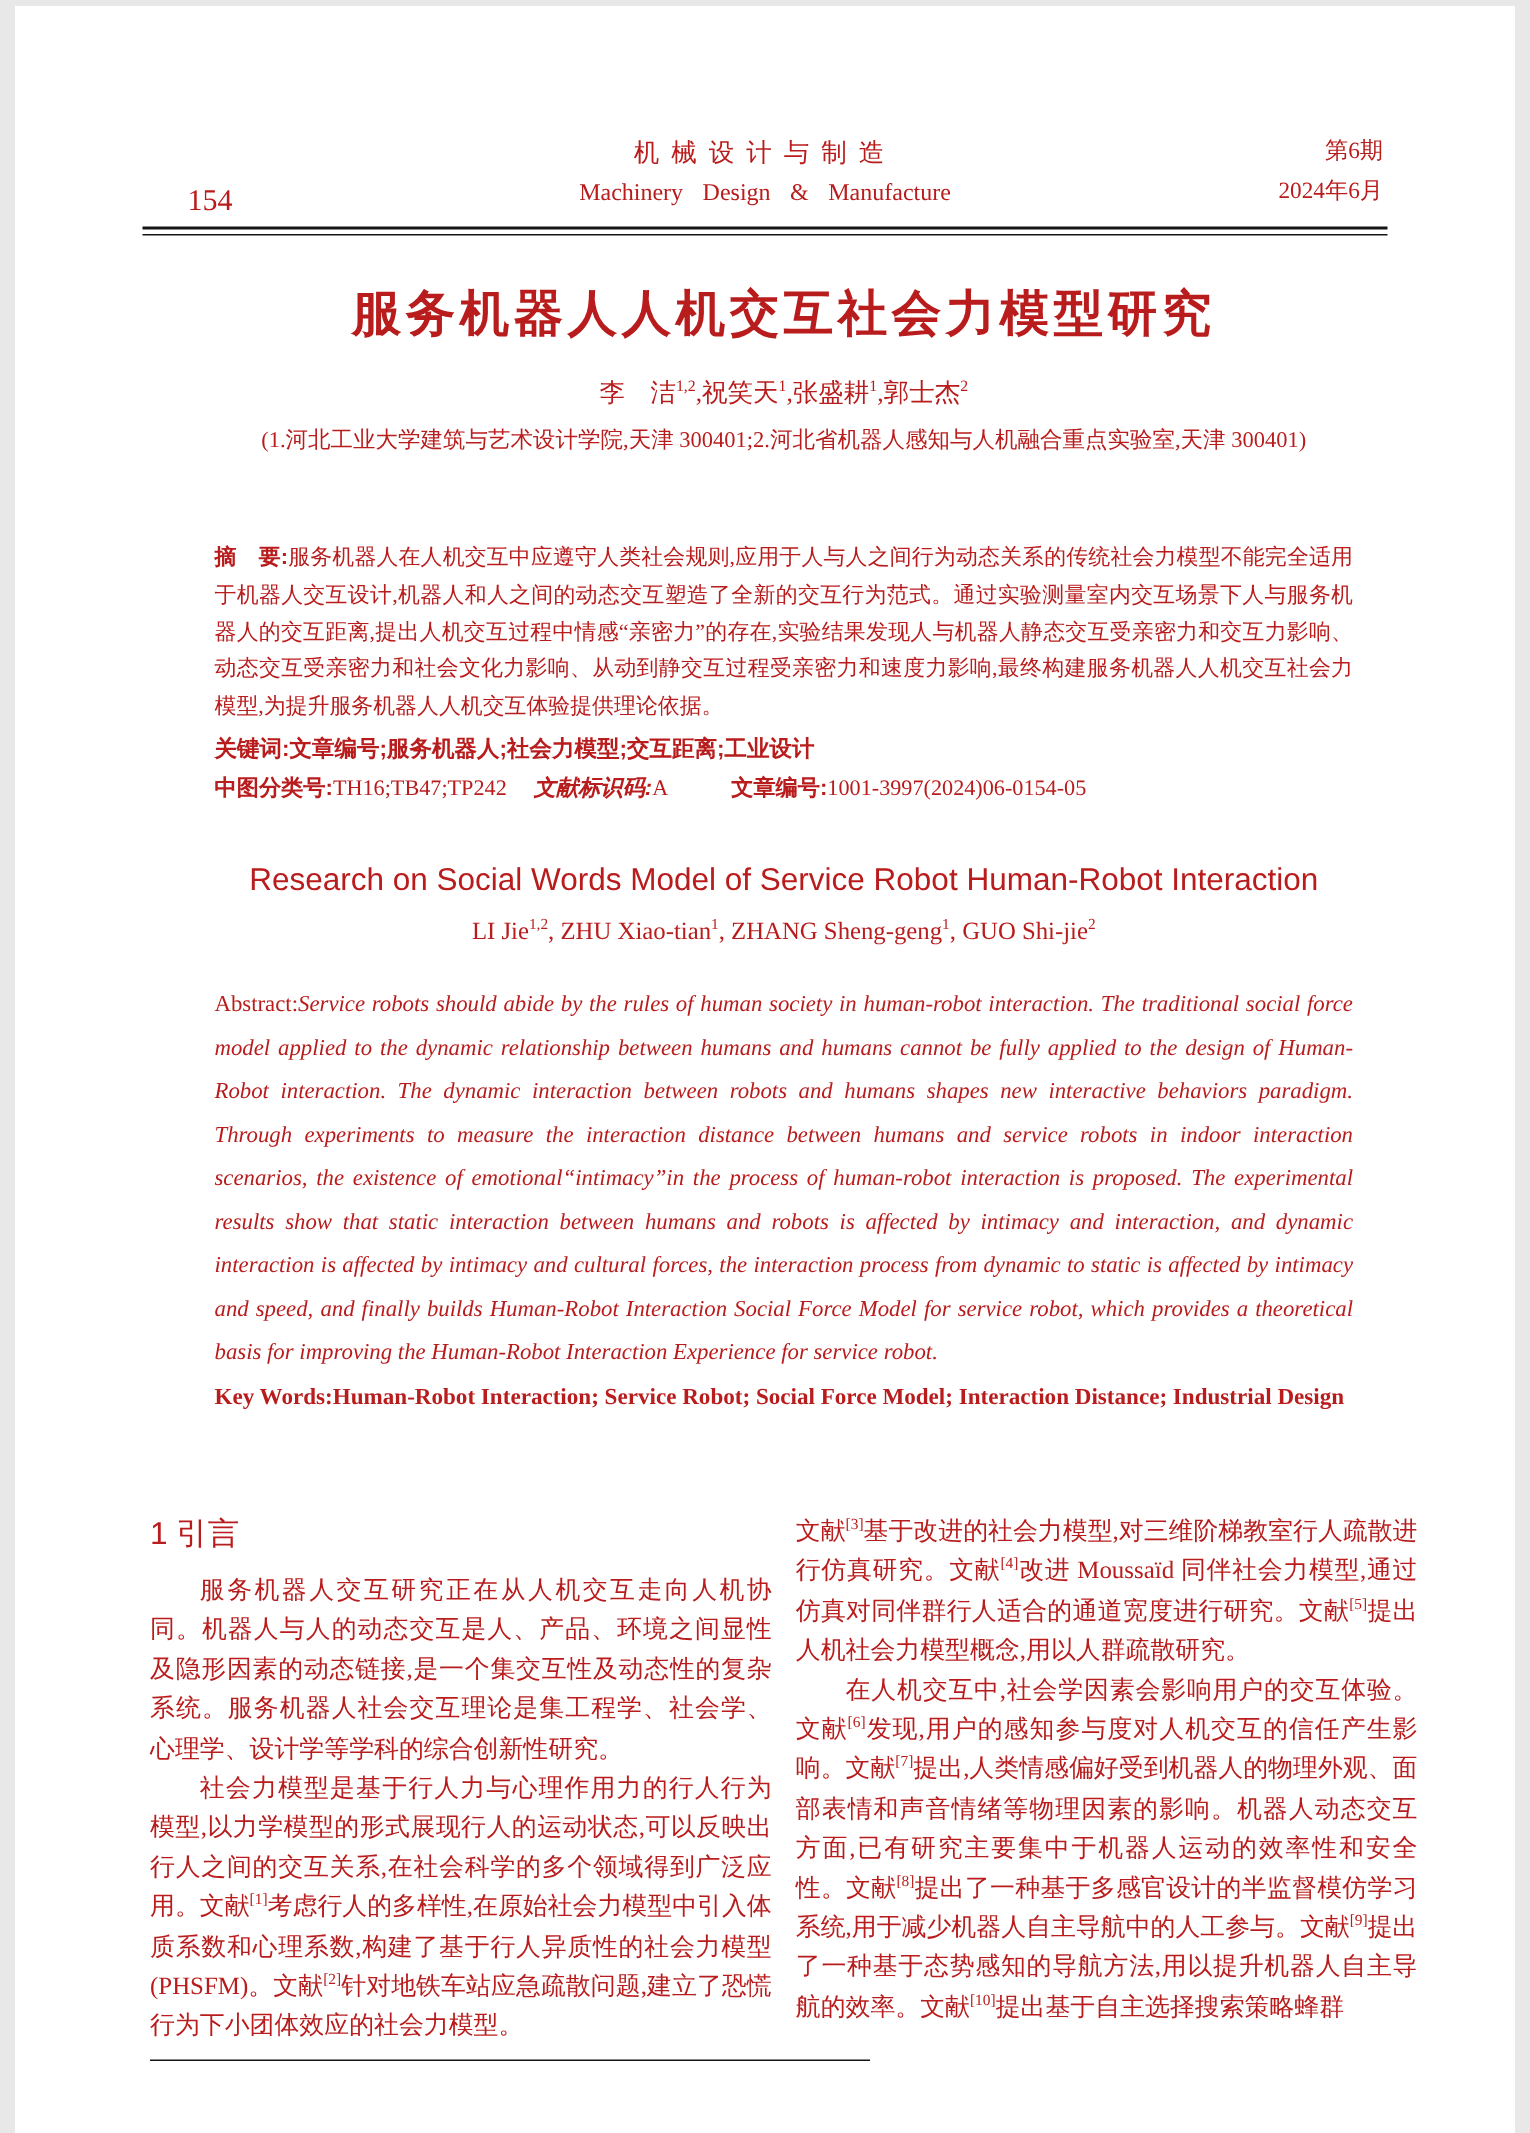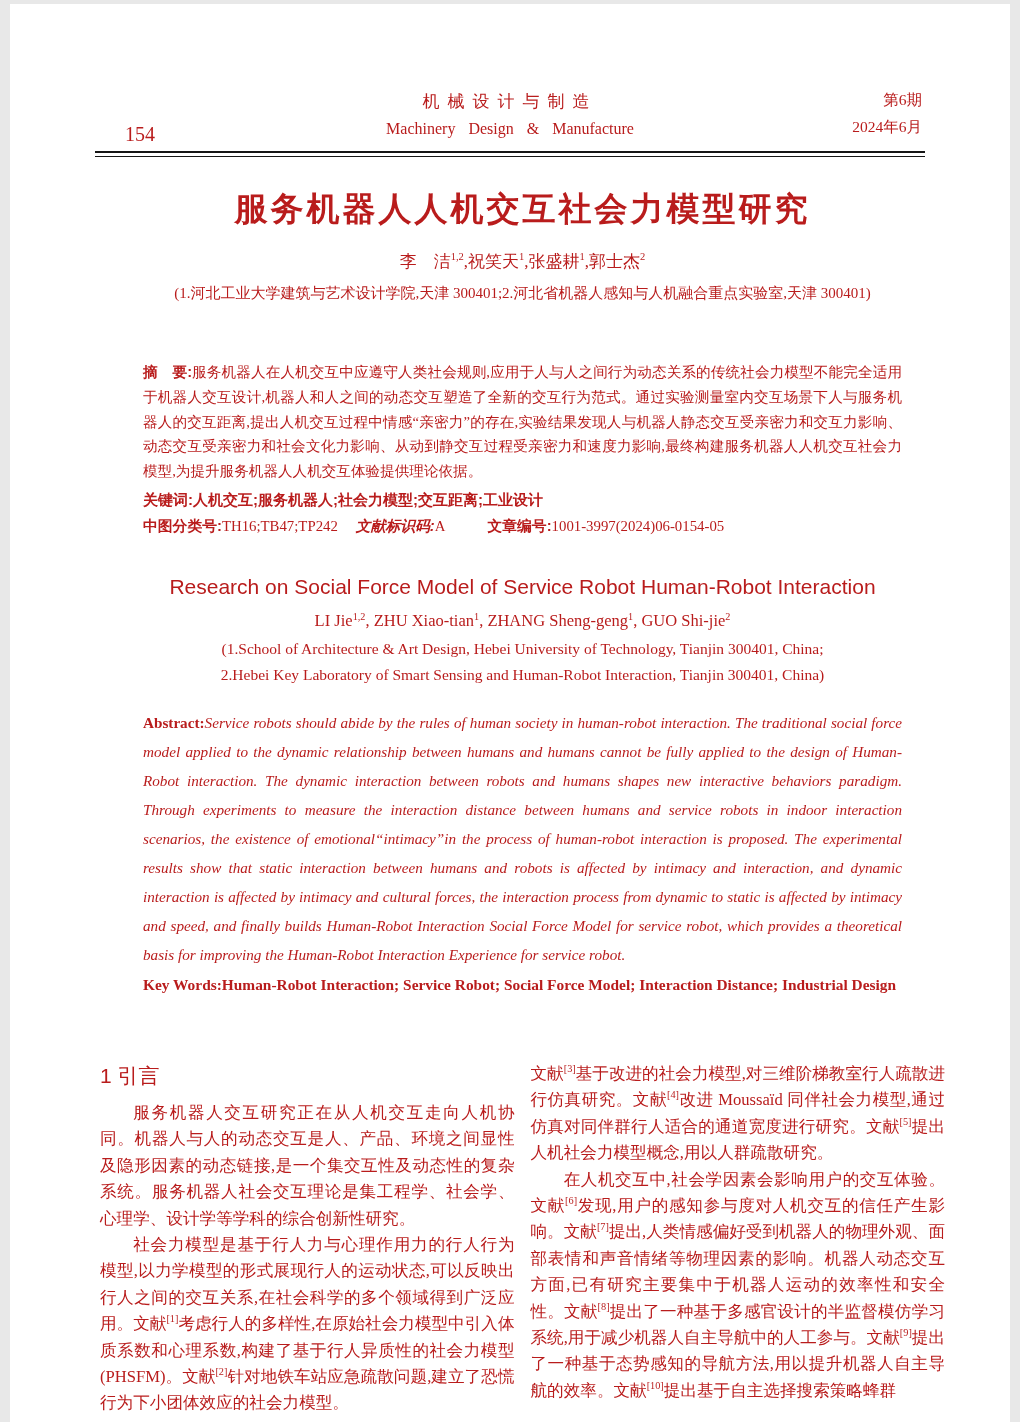--- a/index.html
+++ b/index.html
@@ -44,21 +44,21 @@
   
   .title-en{margin-top:36px;text-align:center;font-size:21px;
     font-family:"Liberation Sans","DejaVu Sans",sans-serif;}
   .authors-en{margin-top:12px;text-align:center;font-size:16.5px;}
   .affil-en{margin-top:9px;text-align:center;font-size:15.5px;}
   .affil-en div{margin-bottom:8px;}
 
   
   .abs-en{margin:24px 43px 0 43px;font-size:15.2px;line-height:29px;text-align:justify;
     font-style:italic;}
-  .abs-en .lbl{font-style:normal;font-weight:bold;}
+  .abs-en .lbl{font-style:normal;font-weight:normal;}
   .kw-en{margin:1px 43px 0 43px;font-size:15.4px;line-height:29px;font-weight:bold;}
 
   
   .columns{margin-top:62px;display:flex;gap:16px;}
   .col{width:414.5px;font-size:16.6px;line-height:26.4px;text-align:justify;}
   .sec-heading{font-family:"Liberation Sans","DejaVu Sans",sans-serif;
     font-size:21px;font-weight:500;margin:0 0 9px 0;line-height:30px;}
   .col p{margin:0;}
   .col p.indent{text-indent:2em;}
 
@@ -85,30 +85,26 @@
   <div class="header-rule"></div>
 
   <div class="content">
 
     <div class="title-zh">服务机器人人机交互社会力模型研究</div>
     <div class="authors-zh">李　洁<sup>1,2</sup>,祝笑天<sup>1</sup>,张盛耕<sup>1</sup>,郭士杰<sup>2</sup></div>
     <div class="affil-zh">(1.河北工业大学建筑与艺术设计学院,天津 300401;2.河北省机器人感知与人机融合重点实验室,天津 300401)</div>
 
     <div class="abs-zh"><span class="lbl">摘　要:</span><span>服务机器人在人机交互中应遵守人类社会规则,应用于人与人之间行为动态关系的传统社会力模型不能完全适用于机器人交互设计,机器人和人之间的动态交互塑造了全新的交互行为范式。通过实验测量室内交互场景下人与服务机器人的交互距离,提出人机交互过程中情感“亲密力”的存在,实验结果发现人与机器人静态交互受亲密力和交互力影响、动态交互受亲密力和社会文化力影响、从动到静交互过程受亲密力和速度力影响,最终构建服务机器人人机交互社会力模型,为提升服务机器人人机交互体验提供理论依据。</span></div>
 
-    <div class="kw-zh"><span>关键词:</span><span>人机交互;服务机器人;社会力模型;交互距离;工业设计</span></div>
+    <div class="kw-zh"><span>关键词:</span><span>文章编号;服务机器人;社会力模型;交互距离;工业设计</span></div>
 
     <div class="clc-line"><span class="lbl">中图分类号:</span><span>TH16;TB47;TP242</span><span class="lbl gap1">文献标识码:</span><span>A</span><span class="lbl gap2">文章编号:</span><span>1001-3997(2024)06-0154-05</span></div>
 
-    <div class="title-en">Research on Social Force Model of Service Robot Human-Robot Interaction</div>
+    <div class="title-en">Research on Social Words Model of Service Robot Human-Robot Interaction</div>
     <div class="authors-en">LI Jie<sup>1,2</sup>, ZHU Xiao-tian<sup>1</sup>, ZHANG Sheng-geng<sup>1</sup>, GUO Shi-jie<sup>2</sup></div>
-    <div class="affil-en">
-      <div>(1.School of Architecture &amp; Art Design, Hebei University of Technology, Tianjin 300401, China;</div>
-      <div>2.Hebei Key Laboratory of Smart Sensing and Human-Robot Interaction, Tianjin 300401, China)</div>
-    </div>
 
     <div class="abs-en"><span class="lbl">Abstract:</span><span>Service robots should abide by the rules of human society in human-robot interaction. The traditional social force model applied to the dynamic relationship between humans and humans cannot be fully applied to the design of Human-Robot interaction. The dynamic interaction between robots and humans shapes new interactive behaviors paradigm. Through experiments to measure the interaction distance between humans and service robots in indoor interaction scenarios, the existence of emotional“intimacy”in the process of human-robot interaction is proposed. The experimental results show that static interaction between humans and robots is affected by intimacy and interaction, and dynamic interaction is affected by intimacy and cultural forces, the interaction process from dynamic to static is affected by intimacy and speed, and finally builds Human-Robot Interaction Social Force Model for service robot, which provides a theoretical basis for improving the Human-Robot Interaction Experience for service robot.</span></div>
 
     <div class="kw-en"><span>Key Words:</span><span>Human-Robot Interaction; Service Robot; Social Force Model; Interaction Distance; Industrial Design</span></div>
 
     <div class="columns">
       <div class="col">
         <h2 class="sec-heading">1 引言</h2>
         <p class="indent">服务机器人交互研究正在从人机交互走向人机协同。机器人与人的动态交互是人、产品、环境之间显性及隐形因素的动态链接,是一个集交互性及动态性的复杂系统。服务机器人社会交互理论是集工程学、社会学、心理学、设计学等学科的综合创新性研究。</p>
         <p class="indent">社会力模型是基于行人力与心理作用力的行人行为模型,以力学模型的形式展现行人的运动状态,可以反映出行人之间的交互关系,在社会科学的多个领域得到广泛应用。文献<sup>[1]</sup>考虑行人的多样性,在原始社会力模型中引入体质系数和心理系数,构建了基于行人异质性的社会力模型(PHSFM)。文献<sup>[2]</sup>针对地铁车站应急疏散问题,建立了恐慌行为下小团体效应的社会力模型。</p>

